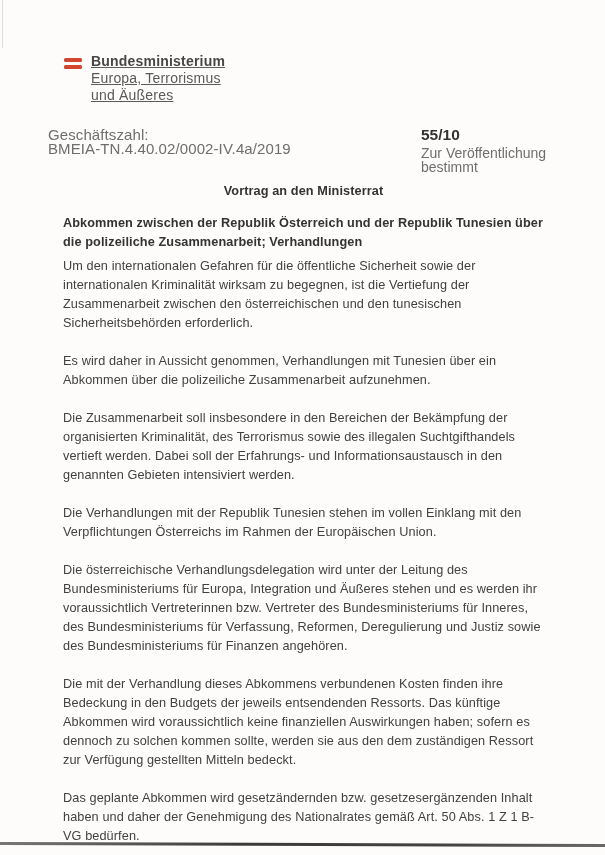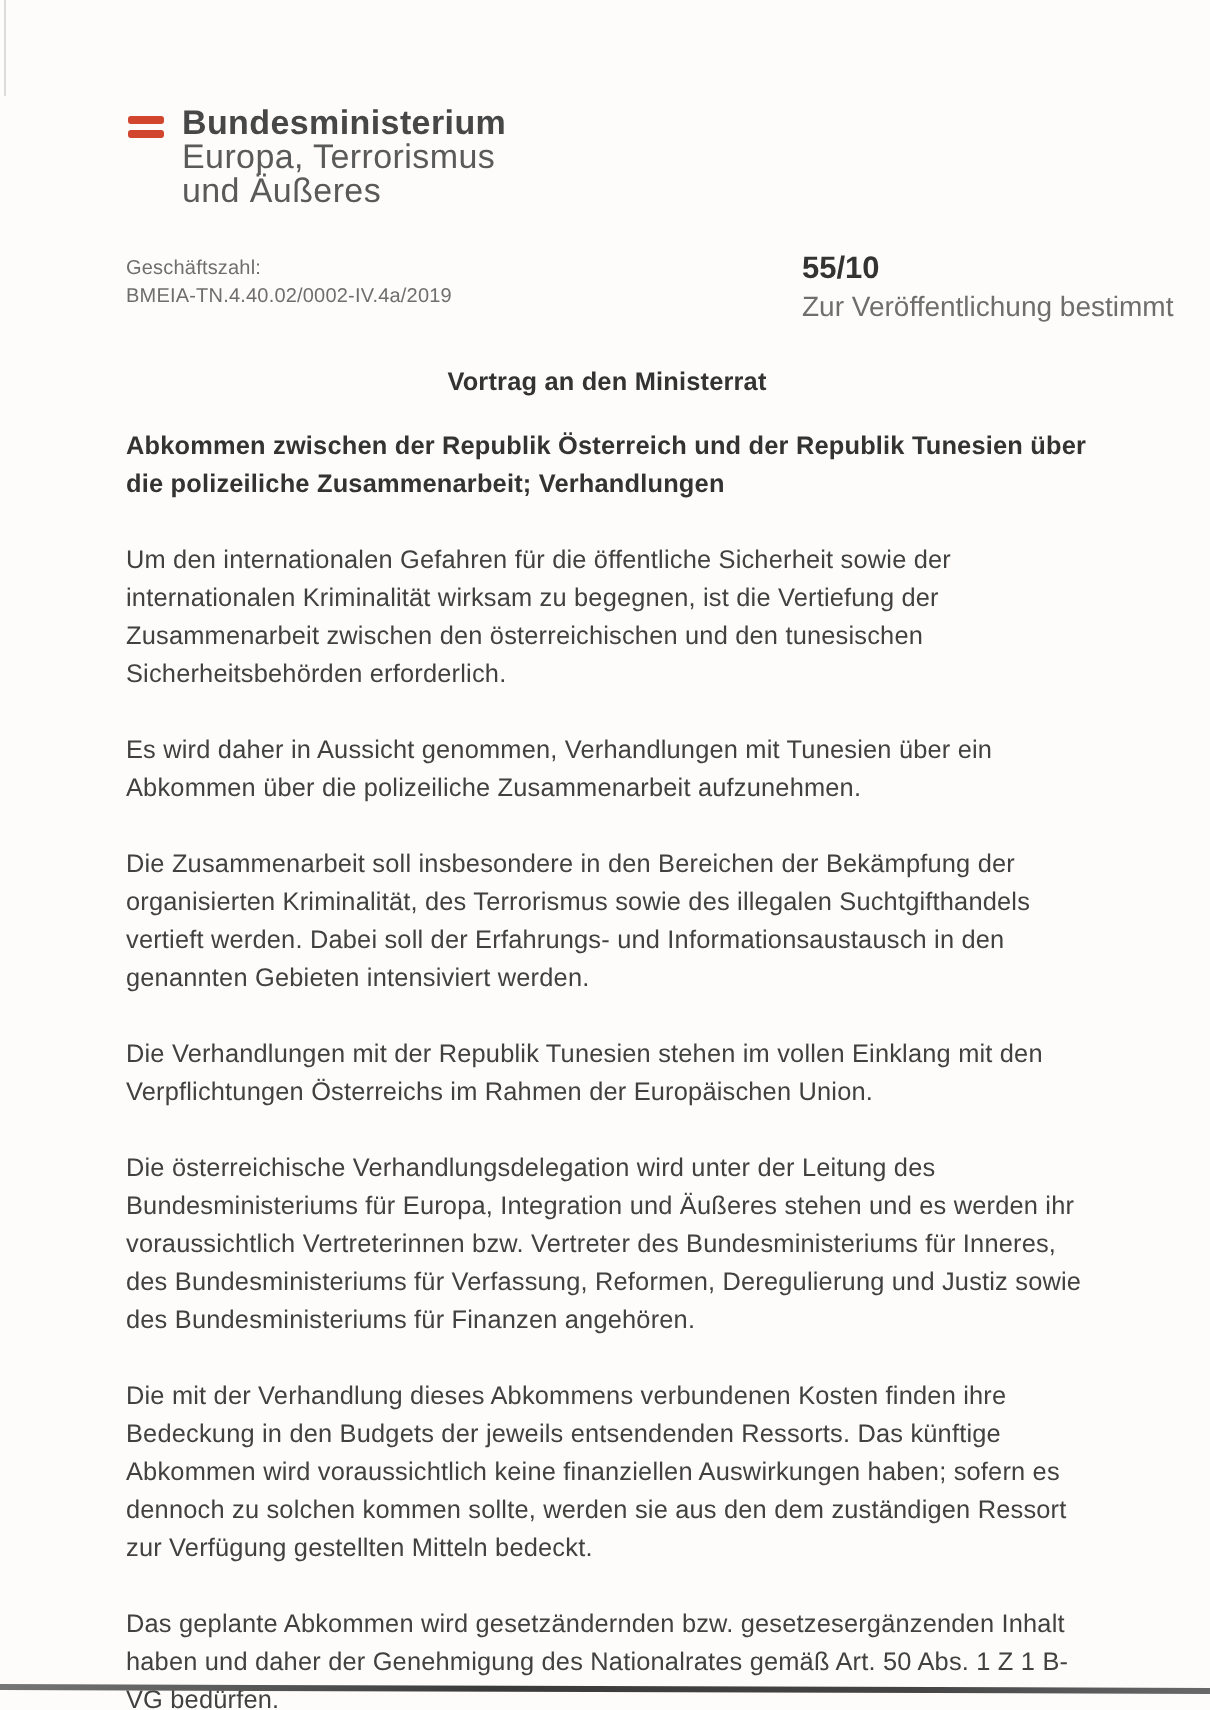--- a/index.html
+++ b/index.html
@@ -44,40 +44,41 @@
     margin-right: 9px;
     width: 18px;
   }
   .flag .bar {
     width: 18px; height: 4px;
     border-radius: 1.5px;
     margin-bottom: 3px;
   }
   .logo-text {
     line-height: 17px;
-    font-size: 17px;
+    font-size: 14px;
     letter-spacing: 0.2px;
     color: #5a5a5a;
+    text-decoration: underline;
   }
   .logo-text .ministry {
     font-weight: bold;
     color: #474747;
   }
   
   .ref-block {
     position: absolute;
-    top: 128px; left: 63px;
-    font-size: 10px;
+    top: 128px; left: 48px;
+    font-size: 15px;
     line-height: 14px;
     color: #6e6e6e;
     letter-spacing: 0.1px;
   }
   .docket-block {
     position: absolute;
-    top: 126px; left: 401px;
+    top: 126px; left: 421px;
   }
   .docket-number {
     font-size: 15.5px;
     font-weight: bold;
     color: #333333;
     line-height: 18px;
   }
   .docket-note {
     font-size: 14px;
     color: #6e6e6e;
@@ -96,21 +97,21 @@
   }
   .doc-heading {
     font-weight: bold;
     color: #333333;
     margin-bottom: 13px;
     text-align: center;
   }
   .doc-title {
     font-weight: bold;
     color: #333333;
-    margin-bottom: 19px;
+    margin-bottom: 5px;
   }
   .doc-body p {
     margin-bottom: 19px;
   }
 </style>
 </head>
 <body>
 
 <div class="sheet">
 

